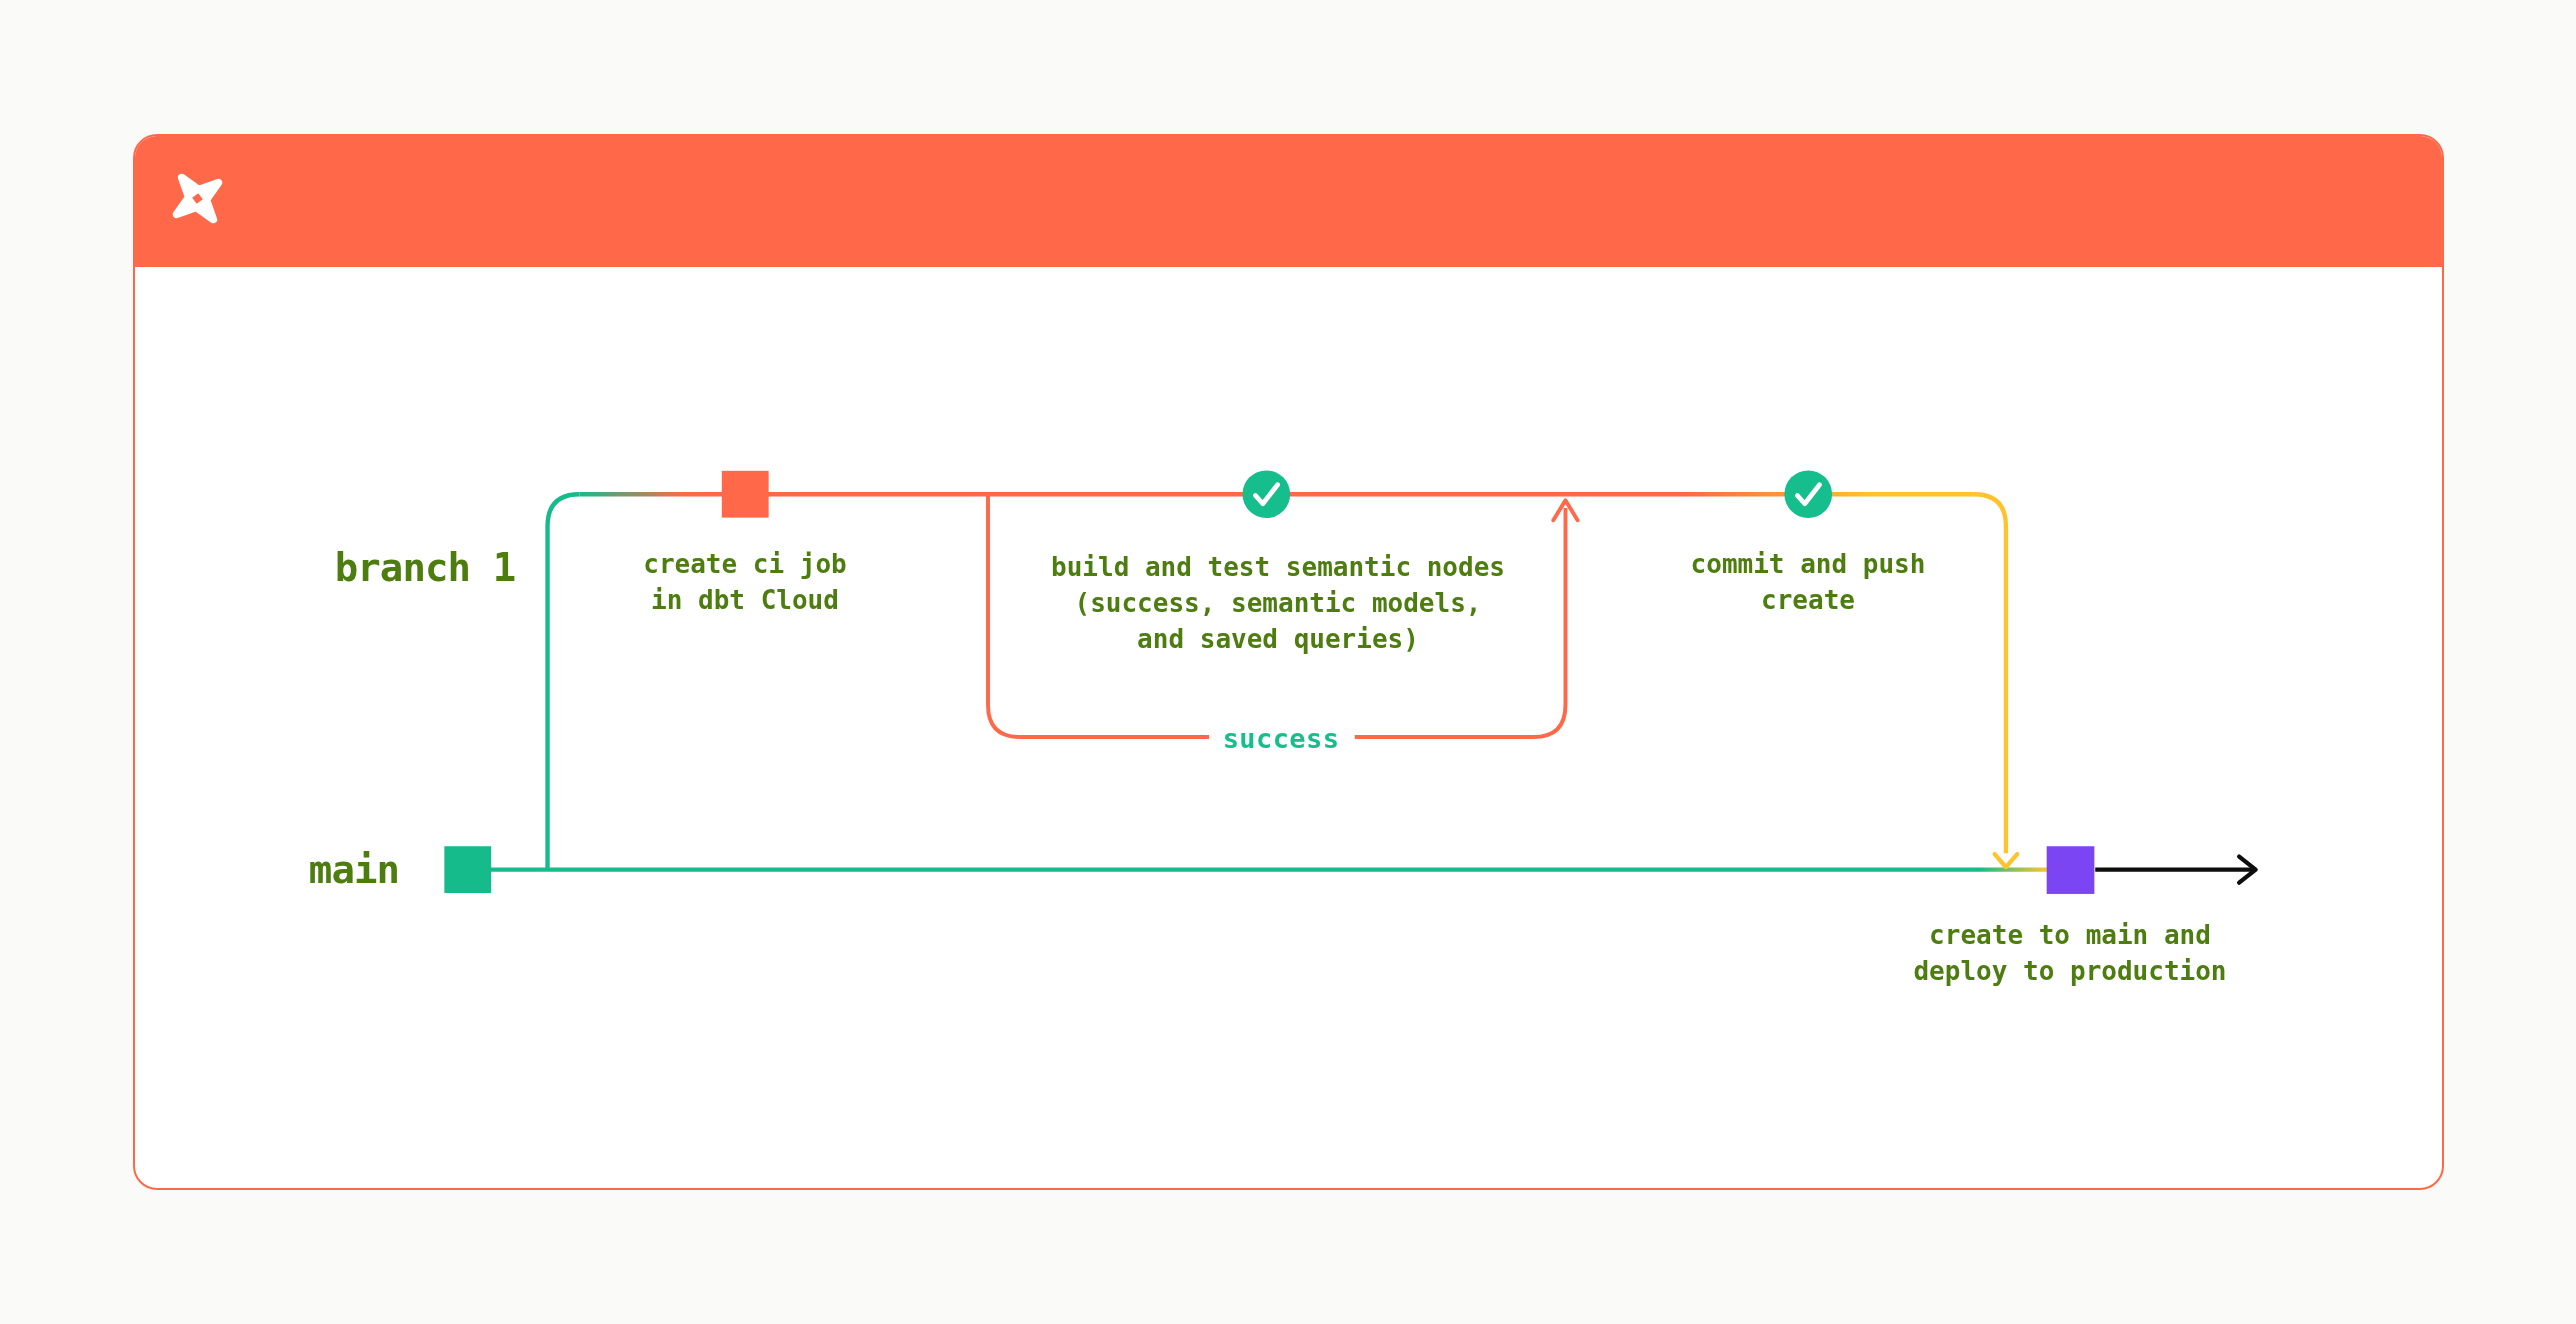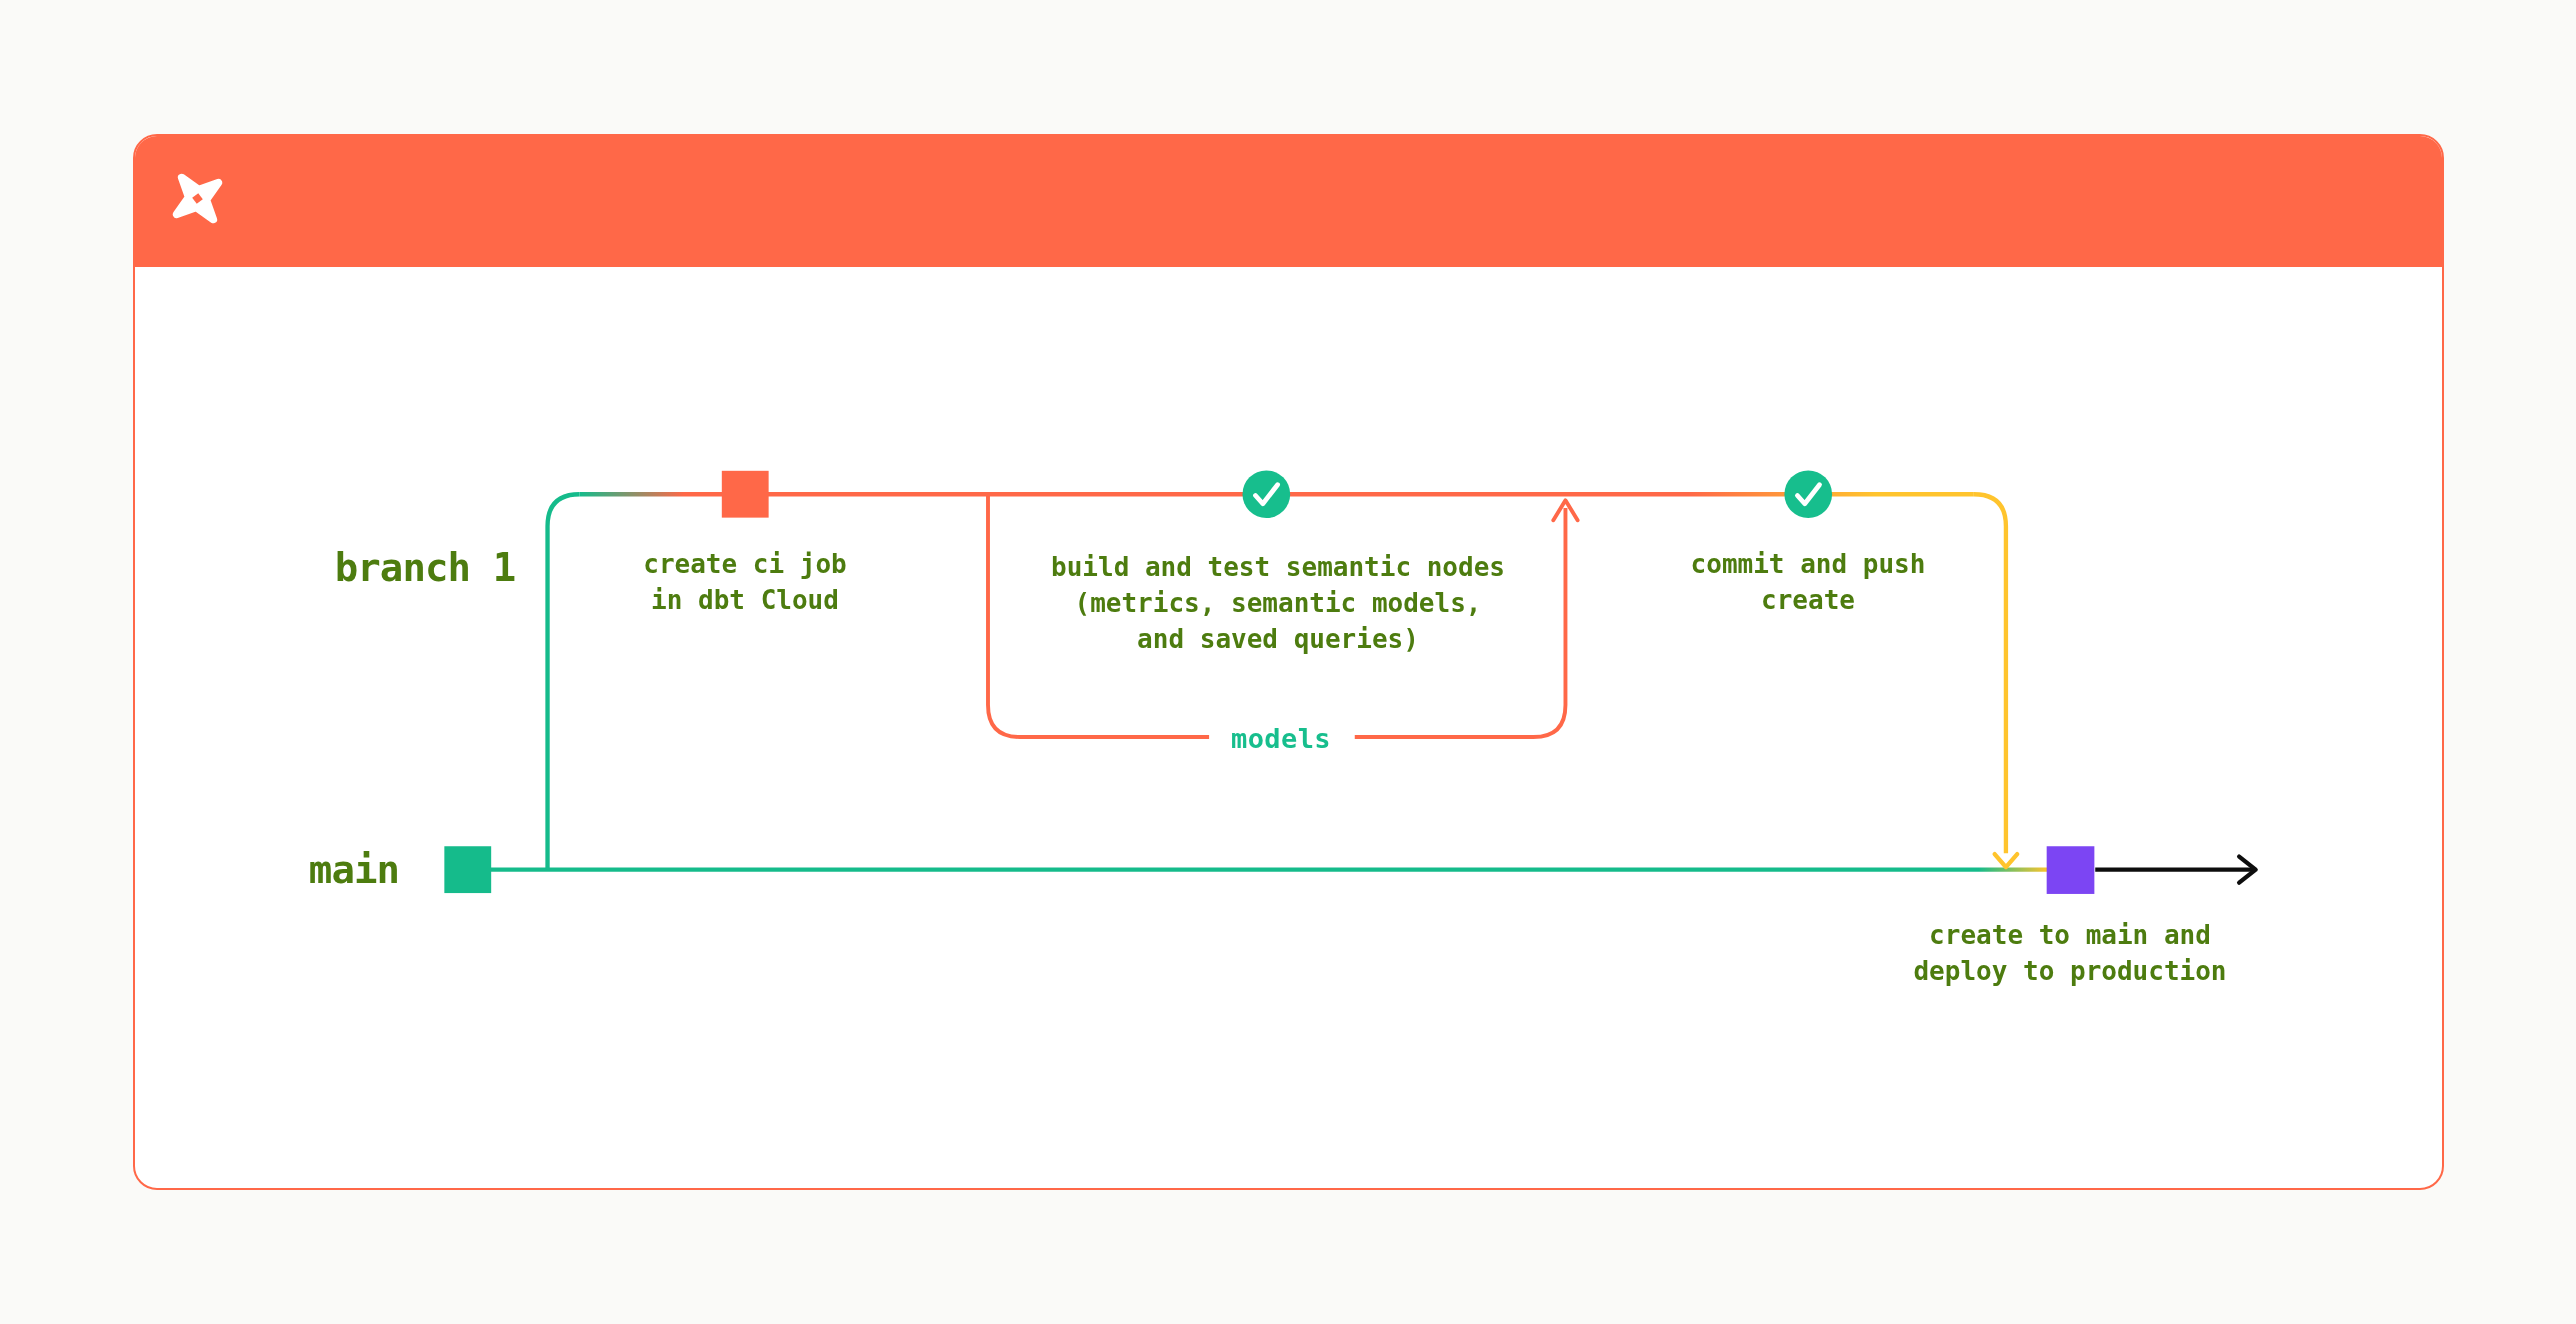--- a/index.html
+++ b/index.html
@@ -138,21 +138,21 @@
   <path d="M 2416 1003 L 2598 1003" stroke="#0D0D0D" stroke-width="5" fill="none"></path>
   <path d="M 2582 988 L 2601 1003 L 2582 1018" stroke="#0D0D0D" stroke-width="5" fill="none" stroke-linecap="round" stroke-linejoin="round"></path>
 </svg>
 
 <div class="lbl branch-name" style="left:425px; top:567px;">branch 1</div>
 <div class="lbl branch-name" style="left:354px; top:869px;">main</div>
 
 <div class="lbl node-label" style="left:745px; top:582px;">create ci job
 in dbt Cloud</div>
 <div class="lbl node-label" style="left:1278px; top:603px;">build and test semantic nodes
-(metrics, semantic models,
+(success, semantic models,
 and saved queries)</div>
 <div class="lbl node-label" style="left:1808px; top:582px;">commit and push
 create</div>
 <div class="lbl node-label" style="left:2070px; top:953px;">create to main and
 deploy to production</div>
 
-<div class="lbl success-label" style="left:1281px; top:738px;">models</div>
+<div class="lbl success-label" style="left:1281px; top:738px;">success</div>
 
 
 </body></html>

